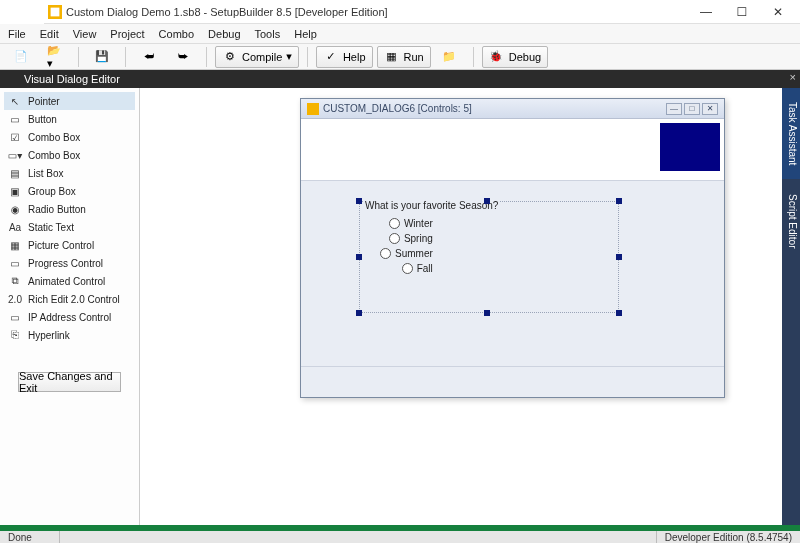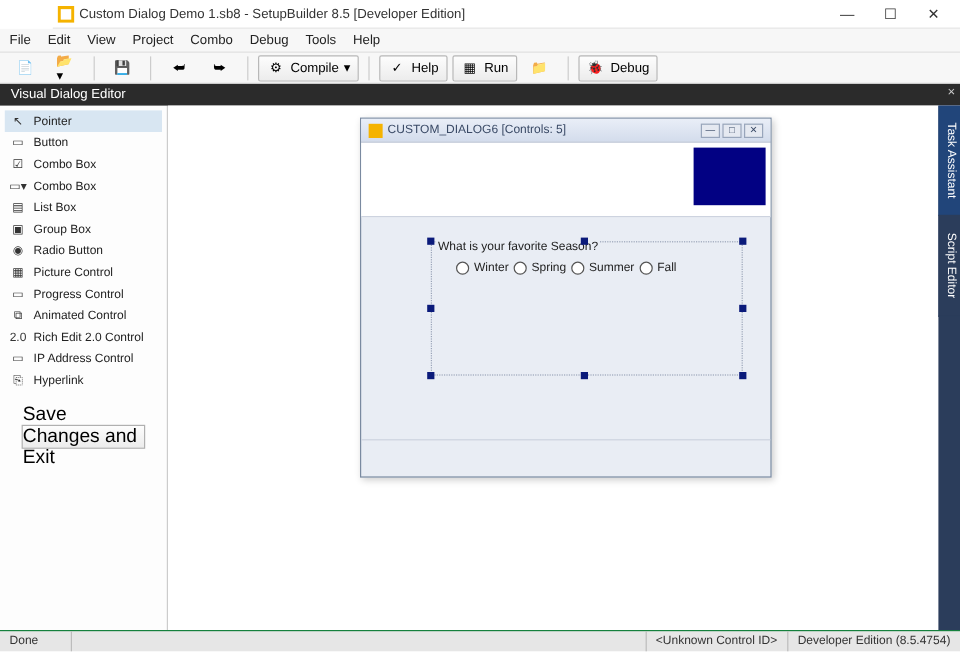--- a/index.html
+++ b/index.html
@@ -16,55 +16,55 @@
   .menubar span { cursor:default; }
 
   
   .toolbar { height:26px; display:flex; align-items:center; padding:0 6px; gap:4px; background:#f7f7f7; border-bottom:1px solid #ccc;}
   .tbtn { display:flex; align-items:center; gap:4px; height:22px; padding:0 6px; font-size:11px; border:1px solid transparent; border-radius:2px;}
   .tbtn.framed { border-color:#b8b8b8; background:linear-gradient(#fdfdfd,#ececec); }
   .ticon { width:16px; height:16px; display:flex; align-items:center; justify-content:center; font-size:11px;}
   .sep { width:1px; height:20px; background:#ccc; margin:0 4px; }
 
   
-  .stripbar { height:18px; background:#2b2b2b; color:#fff; font-size:11px; display:flex; align-items:center; padding:0 9px; position:relative;}
+  .stripbar { height:18px; background:#2b2b2b; color:#fff; font-size:11px; display:flex; align-items:center; padding:0 24px; position:relative;}
   .stripbar .x { position:absolute; right:4px; top:1px; color:#ccc; font-size:11px;}
 
   
   .main { display:flex; height:calc(543px - 24px - 20px - 26px - 18px - 18px); background:#fff; }
   .toolpanel { width:140px; border-right:1px solid #ccc; background:#fdfdfd; padding:4px 4px; display:flex; flex-direction:column; gap:0;}
   .tool { display:flex; align-items:center; gap:6px; height:18px; font-size:10px; color:#222; padding:0 4px;}
   .tool.selected { background:#d8e6f2; }
   .toolicon { width:14px; height:14px; display:flex; align-items:center; justify-content:center; font-size:10px; color:#333;}
   .tool-spacer { height:26px; }
-  .panelbtn { border:1px solid #b0b0b0; background:linear-gradient(#fdfdfd,#ececec); font-size:16px; height:20px; display:flex; align-items:center; justify-content:center; margin:2px 14px;}
+  .panelbtn { border:1px solid #b0b0b0; background:linear-gradient(#fdfdfd,#ececec); font-size:11px; height:20px; display:flex; align-items:center; justify-content:center; margin:2px 14px;}
   
   .canvas-area { flex:1; position:relative; background:#fff; }
   .right-tabs { position:absolute; right:0; top:0; bottom:0; width:18px; background:#2b3d5b; display:flex; flex-direction:column;}
   .vtab { writing-mode:vertical-rl; text-orientation:mixed; font-size:10px; color:#fff; padding:14px 2px; background:#21457a; border-bottom:1px solid #2b3d5b;}
   .vtab.inactive { background:#2b3d5b; }
 
   
-  .dlg { position:absolute; left:160px; top:10px; width:343px; height:300px; border:1px solid #7a8aa0; background:#e9edf4; box-shadow:2px 2px 6px rgba(0,0,0,.2);}
+  .dlg { position:absolute; left:160px; top:10px; width:425px; height:300px; border:1px solid #7a8aa0; background:#e9edf4; box-shadow:2px 2px 6px rgba(0,0,0,.2);}
   .dlg-title { height:20px; background:linear-gradient(#e9eef7,#d3dcec); display:flex; align-items:center; font-size:10px; color:#3a4a66; padding:0 6px; border-bottom:1px solid #b7c0d2;}
   .dlg-title .wicons { margin-left:auto; display:flex; gap:2px;}
   .dlg-title .wicons span { width:16px; height:12px; border:1px solid #98a5bb; background:#e5e9f1; font-size:8px; display:flex; align-items:center; justify-content:center;}
   .dlg-top { height:62px; background:#fff; position:relative; border-bottom:1px solid #cdd3df;}
   .bluebox { position:absolute; right:4px; top:4px; width:60px; height:48px; background:#020183;}
   .dlg-body { position:relative; height:calc(100% - 20px - 62px); }
   .groupbox { position:absolute; left:58px; top:20px; width:260px; height:112px; border:1px dotted #9aa4b8; background:transparent;}
   .gb-label { position:absolute; left:3px; top:-2px; font-size:10px; color:#222; background:#e9edf4; padding:0 2px;}
-  .radio-stack { position:absolute; left:20px; top:16px; display:flex; flex-direction:row; gap:4px;align-items:flex-end;}
+  .radio-stack { position:absolute; left:20px; top:16px; display:flex; flex-direction:column; gap:4px;align-items:flex-end;}
   .radio-row { display:flex; align-items:center; gap:4px; font-size:10px; color:#222;}
   .radio-ring { width:11px; height:11px; border:1px solid #555; border-radius:50%; background:#fff;}
   .handle { position:absolute; width:6px; height:6px; background:#0a1a7a;}
   .sepline { position:absolute; left:0; right:0; bottom:30px; height:1px; background:#cdd3df;}
 
   
-  .statusbar { height:18px; background:#e6e6e6; border-top:1px solid #15803d; display:flex; align-items:center; font-size:10px; color:#333;}
+  .statusbar { height:18px; background:#e6e6e6; border-top:6px solid #15803d; display:flex; align-items:center; font-size:10px; color:#333;}
   .statusbar .cell { padding:0 8px; border-right:1px solid #bcbcbc; height:100%; display:flex; align-items:center;}
   .statusbar .grow { flex:1; }
 </style>
 </head>
 <body>
 
 <div class="titlebar">
   <svg class="appicon" viewBox="0 0 16 16">
       <rect width="16" height="16" fill="#f5b300"></rect>
       <rect x="3" y="3" width="10" height="10" fill="#fff"></rect>
@@ -161,20 +161,24 @@
         </div>
         <div class="tool">
           <span class="toolicon">▣</span>
           <span>Group Box</span>
         </div>
         <div class="tool">
           <span class="toolicon">◉</span>
           <span>Radio Button</span>
         </div>
         <div class="tool">
+          <span class="toolicon">Aa</span>
+          <span>Static Text</span>
+        </div>
+        <div class="tool">
           <span class="toolicon">▦</span>
           <span>Picture Control</span>
         </div>
         <div class="tool">
           <span class="toolicon">▭</span>
           <span>Progress Control</span>
         </div>
         <div class="tool">
           <span class="toolicon">⧉</span>
           <span>Animated Control</span>
@@ -251,15 +255,14 @@
     <div class="right-tabs">
       <div class="vtab">Task Assistant</div>
       <div class="vtab inactive">Script Editor</div>
     </div>
   </div>
 </div>
 
 <div class="statusbar">
   <div class="cell" style="width:60px">Done</div>
   <div class="cell grow"></div>
-  <div class="cell">&lt;Unknown Control ID&gt;</div>
   <div class="cell" style="border-right:none">Developer Edition (8.5.4754)</div>
 </div>
 
 </body></html>

